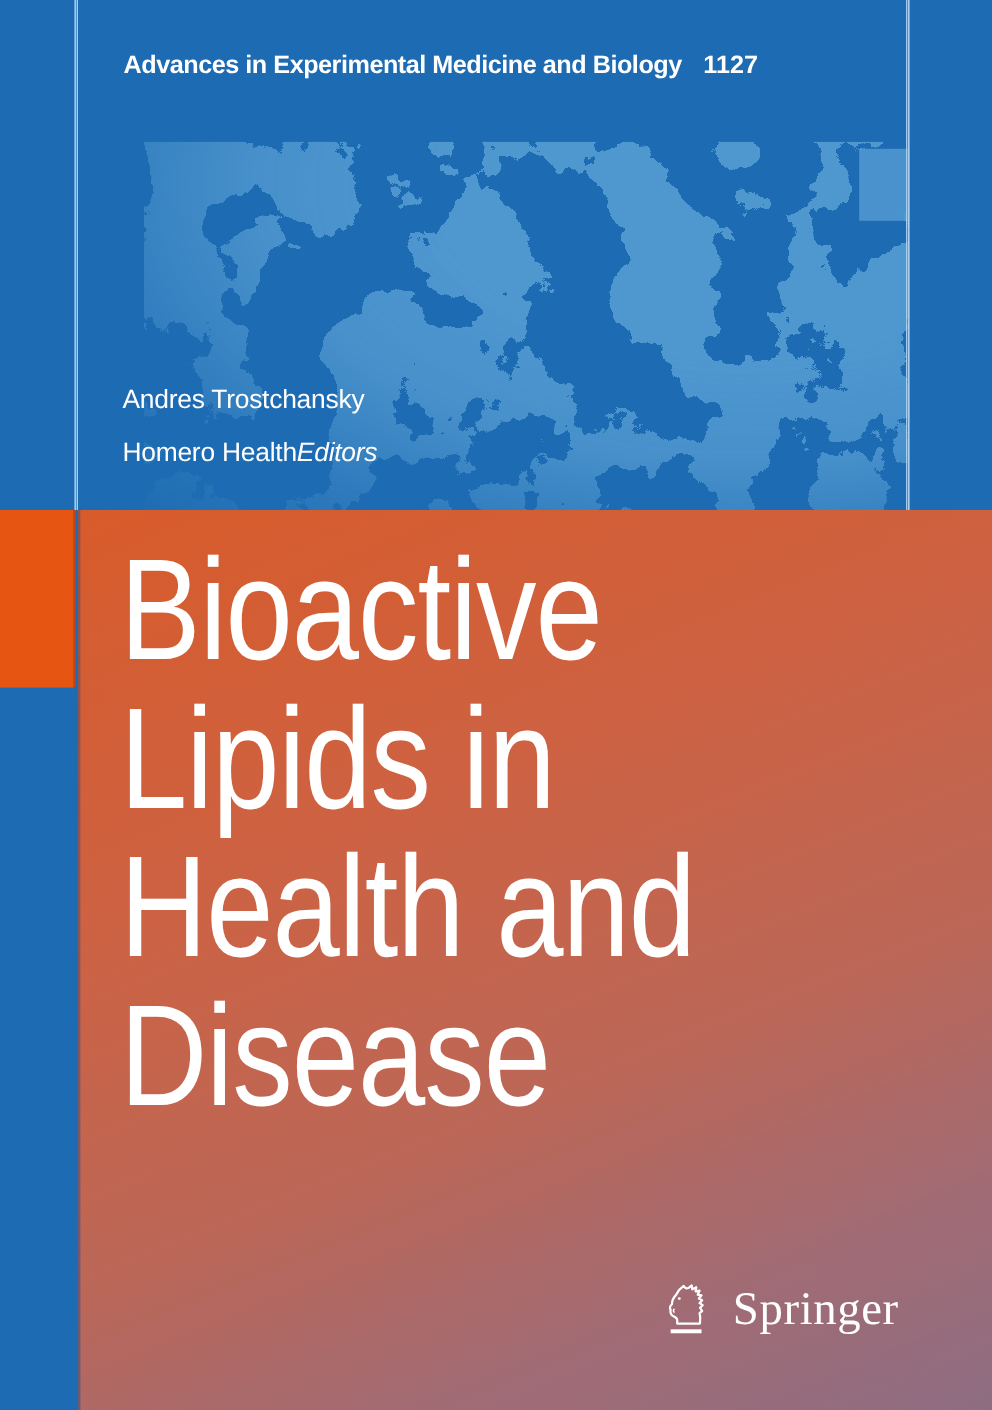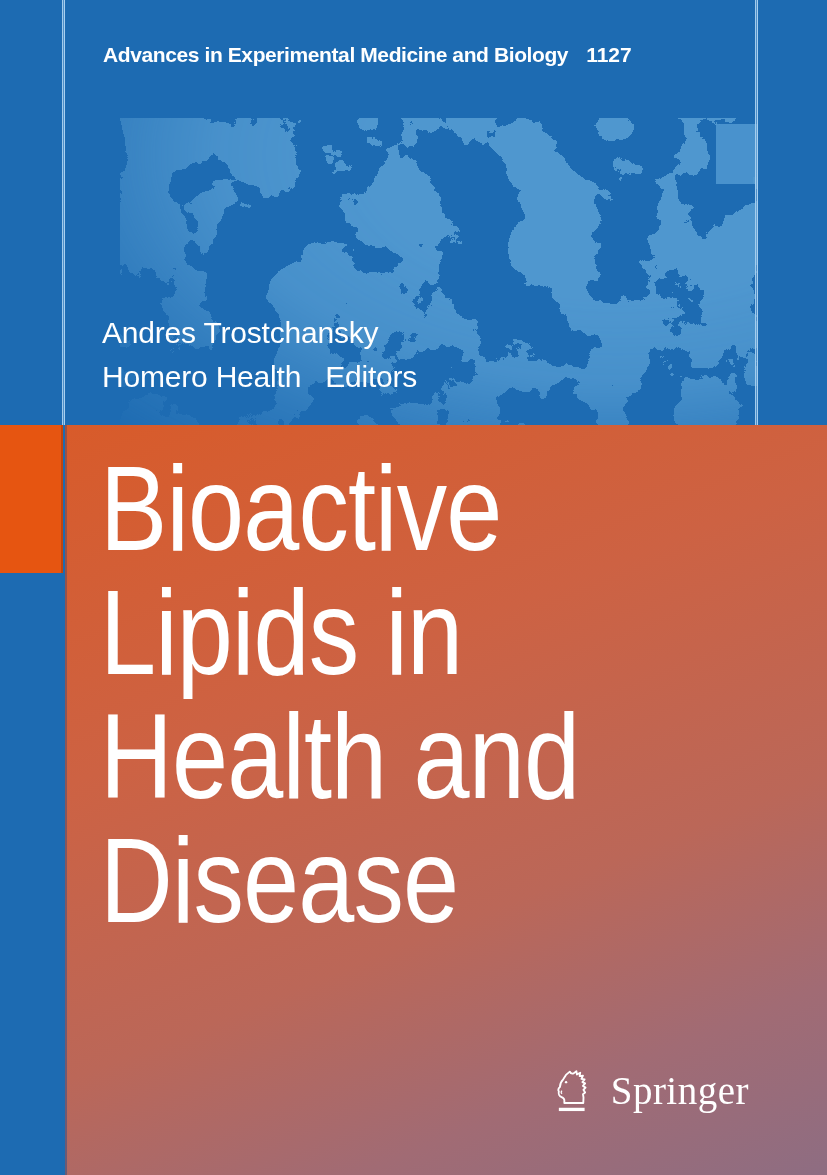--- a/index.html
+++ b/index.html
@@ -41,24 +41,24 @@
   
   .series{
     position:absolute;left:103px;top:42px;
     font-size:21px;font-weight:700;letter-spacing:-.4px;line-height:26px;
     white-space:nowrap;
   }
   .series .vol{margin-left:18px;letter-spacing:0}
   
   .editors{
     position:absolute;left:102px;top:311px;
-    font-size:30px;font-weight:400;line-height:44px;letter-spacing:-.2px;
+    font-size:22px;font-weight:400;line-height:44px;letter-spacing:-.2px;
     white-space:nowrap;
   }
-  .editors .role{margin-left:24px}
+  .editors .role{font-style:italic;margin-left:0}
   
   .panel{
     position:absolute;left:65px;top:425px;width:762px;height:750px;
     background:linear-gradient(158deg, var(--panel-orange-top) 0%, #cd6243 34%, #bb6758 62%, #a16b74 82%, var(--panel-mauve-bottom) 100%);
     border-left:2px solid rgba(25,45,90,.30);
   }
   
   .orange-square{
     position:absolute;left:0;top:425px;width:63px;height:148px;
     background:var(--accent-orange);

